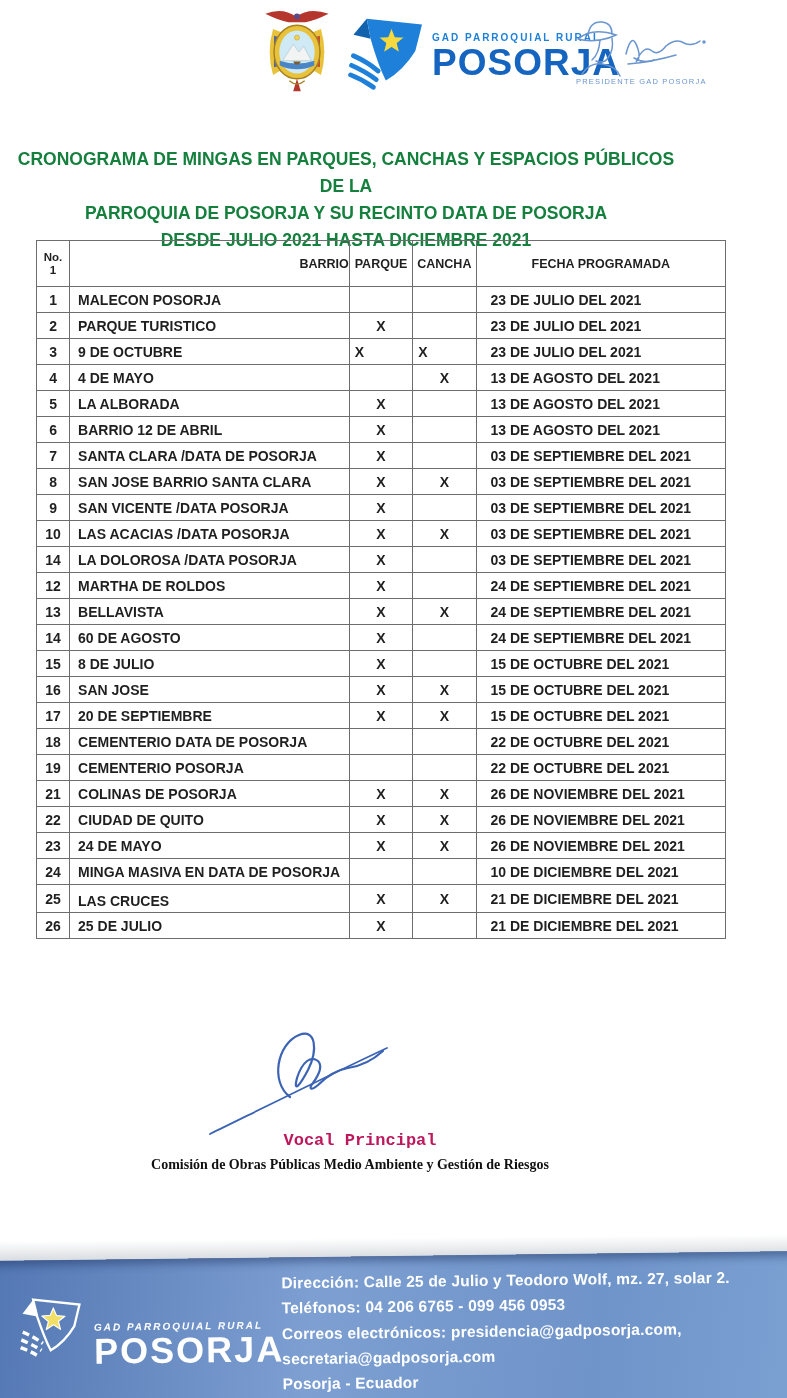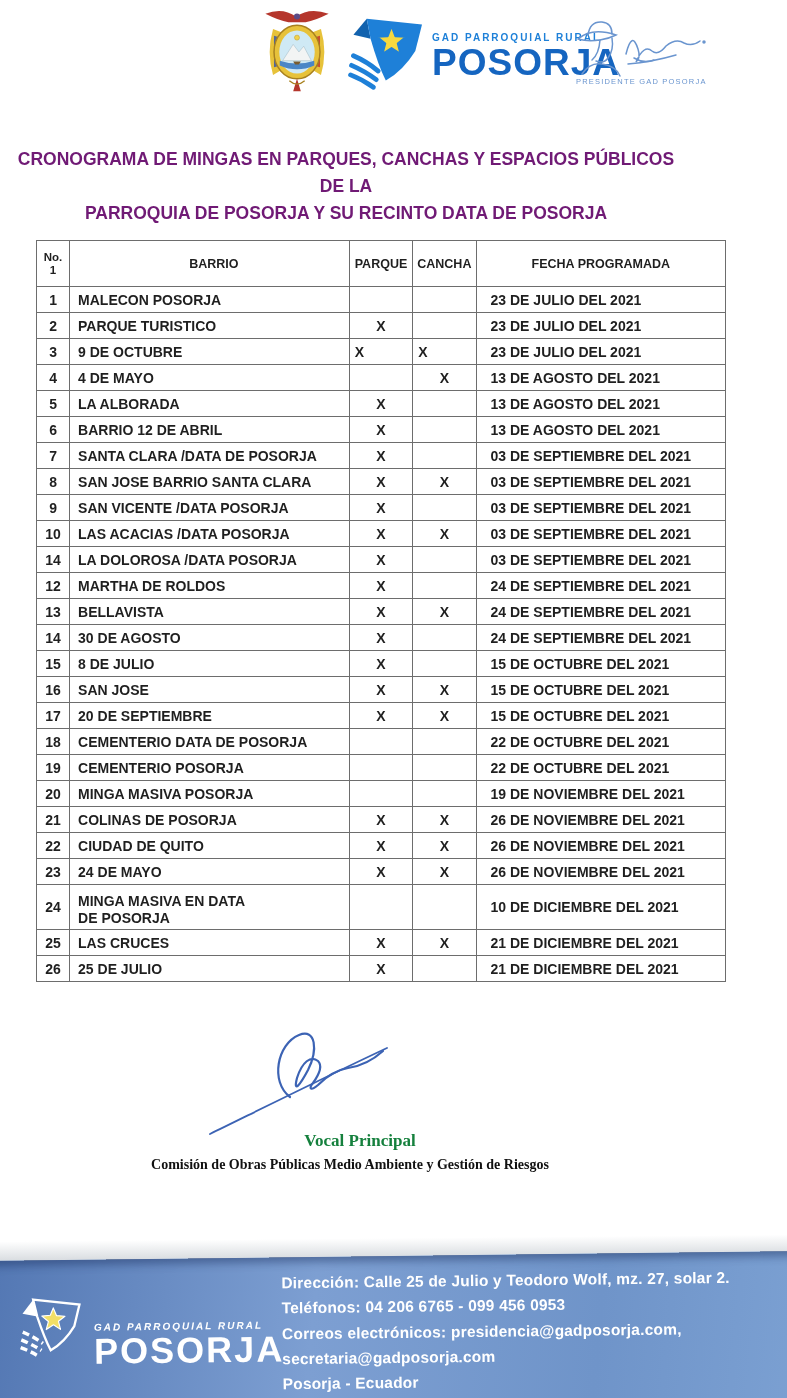--- a/index.html
+++ b/index.html
@@ -10,46 +10,46 @@
   .coat { position:absolute; left:253px; top:6px; width:88px; height:92px; }
   .plogo { position:absolute; left:336px; top:12px; display:flex; }
   .plogo svg { width:92px; height:80px; }
   .hlogo-text { margin-left:4px; padding-top:20px; }
   .hlogo-line1 { color:#1e80d8; font-size:10px; font-weight:bold; letter-spacing:2px; }
   .hlogo-line2 { color:#1565c0; font-size:37px; font-weight:bold; letter-spacing:1px; line-height:40px; font-family:"Liberation Sans",sans-serif; }
   .stamp { position:absolute; left:572px; top:14px; width:158px; height:80px; }
 
   
   .title { position:absolute; top:146px; left:10px; width:672px; text-align:center;
-           font-size:17.5px; font-weight:bold; color:#701a75; line-height:27px; }
+           font-size:17.5px; font-weight:bold; color:#15803d; line-height:27px; }
 
   
   .tbl-wrap { position:absolute; top:240px; left:36px; width:690px; }
   table { width:100%; border-collapse:collapse; table-layout:fixed; }
   th, td { border:1px solid #6d6d6d; color:#1f1f1f; overflow:hidden; }
   col.c-no { width:4.8%; } col.c-barrio { width:40.6%; } col.c-parque { width:9.2%; }
   col.c-cancha { width:9.2%; } col.c-fecha { width:36.2%; }
   thead th { height:46px; font-size:12.5px; font-weight:bold; text-align:center; }
-  thead th.col-barrio { text-align:center; padding-left:9px; }
+  thead th.col-barrio { text-align:right; padding-left:9px; }
   thead th.col-no { font-size:11.5px; line-height:13px; }
   tbody td { height:26px; font-size:14px; font-weight:bold; white-space:nowrap; }
   tbody td.col-no { text-align:center; }
   tbody td.col-barrio { text-align:left; padding-left:8px; }
   tbody td.col-parque, tbody td.col-cancha { text-align:center; }
   tbody td.col-fecha { text-align:left; padding-left:14px;margin-top:39px; }
   tbody tr:nth-child(3) td.col-parque,
   tbody tr:nth-child(3) td.col-cancha { text-align:left; padding-left:5px; }
   tbody tr:nth-child(24) td.col-barrio { white-space:normal; line-height:17px; padding-right:95px; padding-top:8px; padding-bottom:2px; }
 
   
   .sig-svg { position:absolute; left:195px; top:1022px; width:205px; height:122px; }
   .sig-name { position:absolute; top:1102px; left:20px; width:680px; text-align:center;
               font-family:"Liberation Serif", serif; font-weight:bold; font-size:18px; color:#111; }
   .sig-role { position:absolute; top:1131px; left:20px; width:680px; text-align:center;
-              font-family:Liberation Serif, serif; font-weight:bold; font-size:17px; color:#15803d; }
+              font-family:Liberation Mono, monospace; font-weight:bold; font-size:17px; color:#be185d; }
   .sig-comm { position:absolute; top:1157px; left:0px; width:700px; text-align:center;
               font-family:"Liberation Serif", serif; font-weight:bold; font-size:14px; color:#111; }
 
   
   .scan-strip { position:absolute; left:-10px; right:-10px; top:1238px; height:26px;
                 background:linear-gradient(#ffffff, #ccd1d6); transform:rotate(-0.5deg); }
   .band { position:absolute; left:-10px; right:-10px; top:1256px; height:154px;
           background:linear-gradient(96deg, #5377b3 0%, #7d9fd2 40%, #6f94c9 75%, #7ba0d2 100%);
           transform:rotate(-0.7deg);
           box-shadow: inset 0 5px 8px rgba(25,45,90,.45); }
@@ -113,20 +113,21 @@
         <path d="M62 44 q10 6 20 2"></path>
         <circle cx="132" cy="28" r="1" fill="#6a95cf"></circle>
       </g>
       <text x="4" y="70" font-size="7.5" fill="#6a95cf" letter-spacing="1.2">PRESIDENTE GAD POSORJA</text>
     </svg>
   </div>
 
   <div class="title">
     <div>CRONOGRAMA DE MINGAS EN PARQUES, CANCHAS Y ESPACIOS PÚBLICOS DE LA</div>
     <div>PARROQUIA DE POSORJA Y SU RECINTO DATA DE POSORJA</div>
+    <div>DESDE JULIO 2021 HASTA DICIEMBRE 2021</div>
   </div>
 
   <div class="tbl-wrap">
     <table>
       <colgroup>
         <col class="c-no">
           <col class="c-barrio">
           <col class="c-parque">
           <col class="c-cancha">
           <col class="c-fecha">
@@ -230,21 +231,21 @@
           </tr>
           <tr>
             <td class="col-no">13</td>
             <td class="col-barrio">BELLAVISTA</td>
             <td class="col-parque">X</td>
             <td class="col-cancha">X</td>
             <td class="col-fecha">24 DE SEPTIEMBRE DEL 2021</td>
           </tr>
           <tr>
             <td class="col-no">14</td>
-            <td class="col-barrio">30 DE AGOSTO</td>
+            <td class="col-barrio">60 DE AGOSTO</td>
             <td class="col-parque">X</td>
             <td class="col-cancha"></td>
             <td class="col-fecha">24 DE SEPTIEMBRE DEL 2021</td>
           </tr>
           <tr>
             <td class="col-no">15</td>
             <td class="col-barrio">8 DE JULIO</td>
             <td class="col-parque">X</td>
             <td class="col-cancha"></td>
             <td class="col-fecha">15 DE OCTUBRE DEL 2021</td>
@@ -269,27 +270,20 @@
             <td class="col-parque"></td>
             <td class="col-cancha"></td>
             <td class="col-fecha">22 DE OCTUBRE DEL 2021</td>
           </tr>
           <tr>
             <td class="col-no">19</td>
             <td class="col-barrio">CEMENTERIO POSORJA</td>
             <td class="col-parque"></td>
             <td class="col-cancha"></td>
             <td class="col-fecha">22 DE OCTUBRE DEL 2021</td>
-          </tr>
-          <tr>
-            <td class="col-no">20</td>
-            <td class="col-barrio">MINGA MASIVA POSORJA</td>
-            <td class="col-parque"></td>
-            <td class="col-cancha"></td>
-            <td class="col-fecha">19 DE NOVIEMBRE DEL 2021</td>
           </tr>
           <tr>
             <td class="col-no">21</td>
             <td class="col-barrio">COLINAS DE POSORJA</td>
             <td class="col-parque">X</td>
             <td class="col-cancha">X</td>
             <td class="col-fecha">26 DE NOVIEMBRE DEL 2021</td>
           </tr>
           <tr>
             <td class="col-no">22</td>

